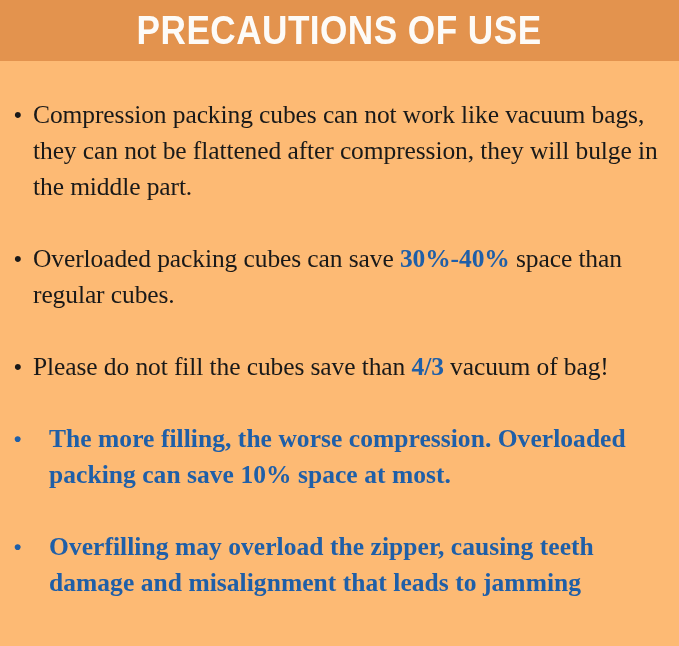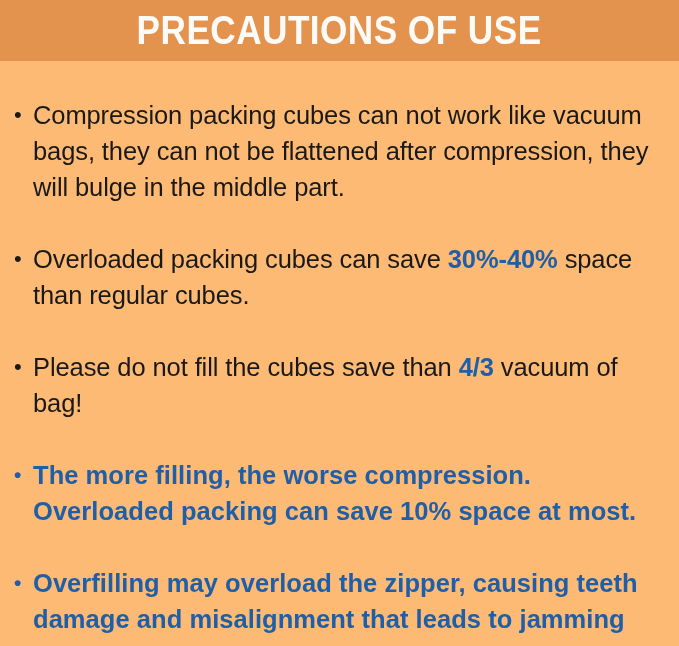--- a/index.html
+++ b/index.html
@@ -69,20 +69,21 @@
     font-size: 27px;
     line-height: 34px;
     text-align: left;
     user-select: none;
   }
   .bullet-text {
     flex: 1 1 auto;
     font-size: 25.5px;
     line-height: 36px;
     letter-spacing: -0.1px;
+    font-family: Liberation Serif, serif;
   }
 
   
   .item-regular .bullet-marker,
   .item-regular .bullet-text {
     color: #191919;
     font-weight: normal;
   }
   .item-regular .bullet-marker {
     font-size: 22px;
@@ -95,23 +96,24 @@
     font-weight: bold;
   }
 
   
   .item-blue .bullet-marker,
   .item-blue .bullet-text {
     color: #1f5fa8;
     font-weight: bold;
   }
   .item-blue .bullet-text {
-    font-family: Liberation Sans, sans-serif;
+    font-family: Liberation Serif, serif;
     font-size: 25.5px;
     letter-spacing: 0.05px;
+    margin-left: 16px;
   }
   .item-blue .bullet-marker {
     font-size: 21px;
     line-height: 35px;
   }
 </style>
 </head>
 <body>
 
 <div id="poster">

